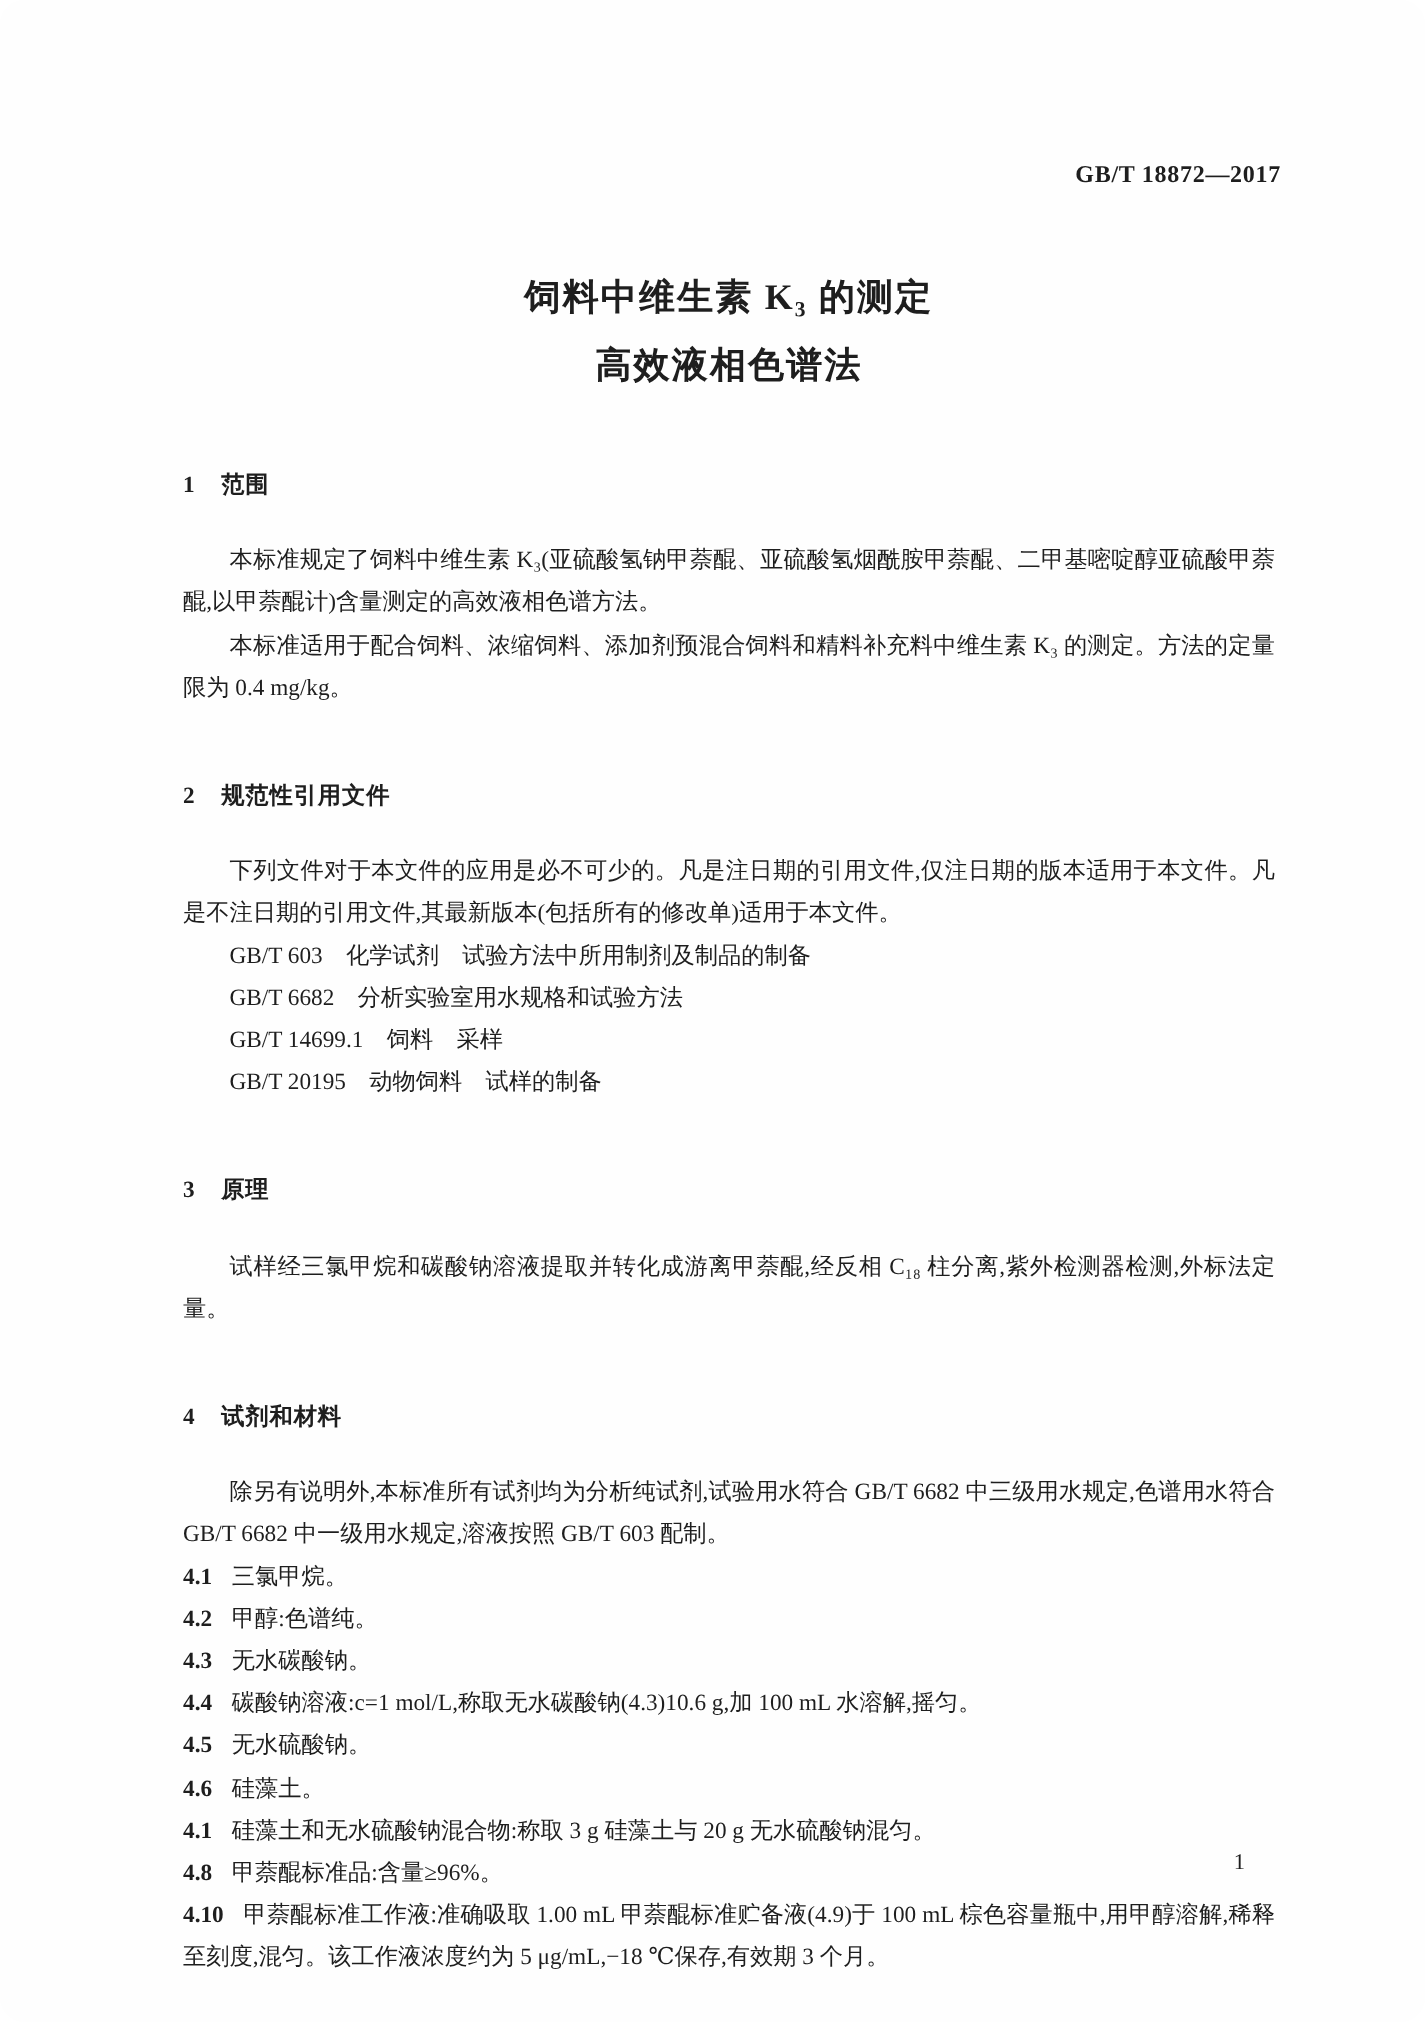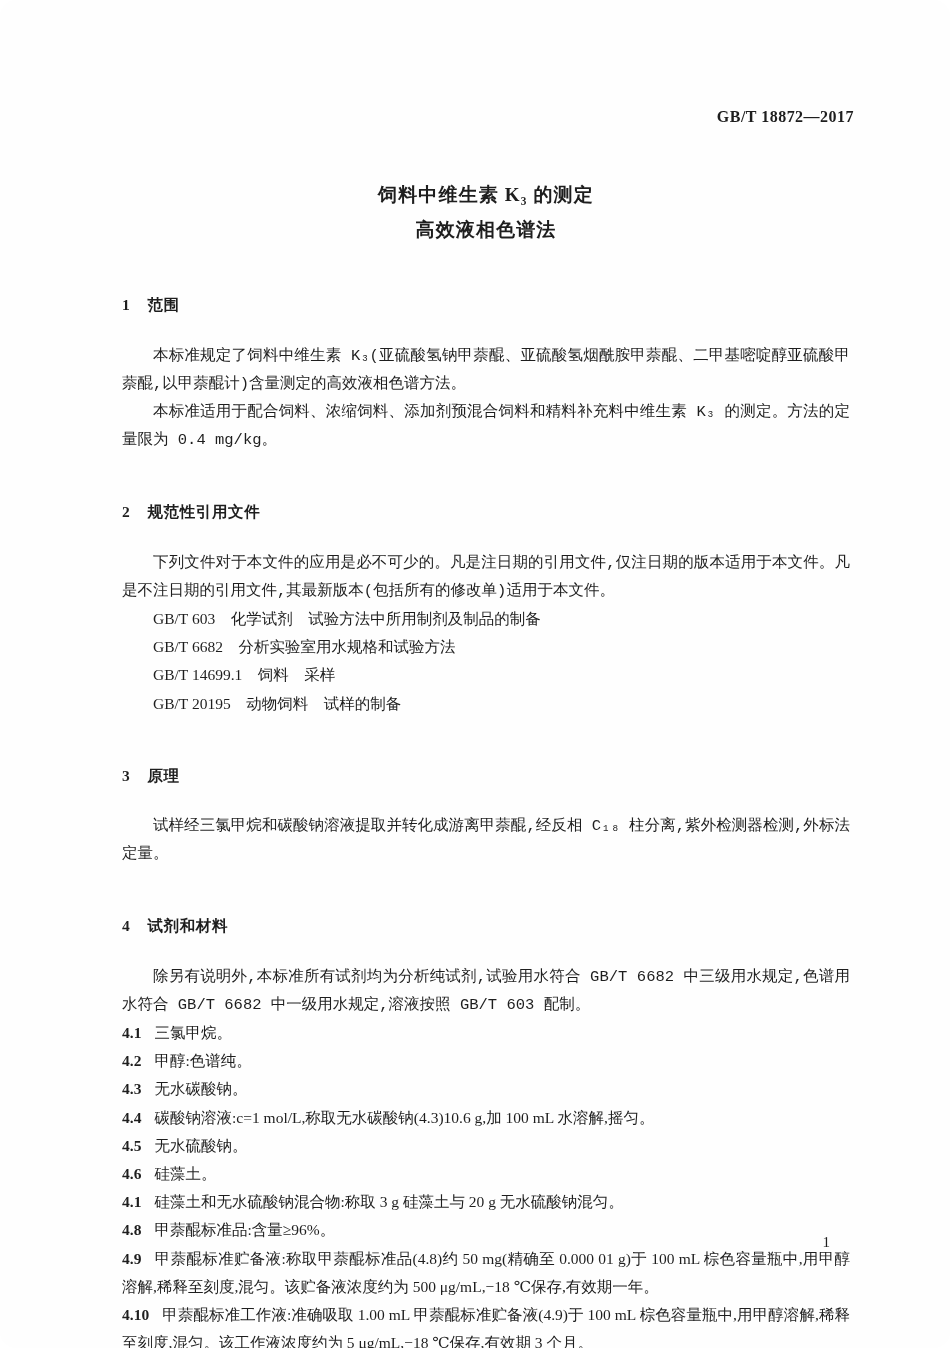--- a/index.html
+++ b/index.html
@@ -20,39 +20,38 @@
   }
   .doc-number {
     text-align: right;
     font-weight: bold;
     font-size: 16px;
     letter-spacing: 0.03em;
   }
   .title {
     margin: 46px 0 0 0;
     text-align: center;
-    font-size: 19px;
+    font-size: 24px;
     font-weight: bold;
     line-height: 1.85;
     letter-spacing: 0.06em;
   }
   .title-line { display: block; }
   .section { margin: 4px; }
   .sec-heading {
     margin: 44px 0 22px 0;
     font-size: 15.5px;
     font-weight: bold;
     letter-spacing: 0.04em;
   }
   .sec-num { display: inline-block; margin-right: 1.1em; }
   .para {
     margin: 0;
     text-indent: 2em;
     text-align: justify;
-    font-family: Liberation Mono, monospace;
   }
   .refs { margin: 0; }
   .ref {
     margin: 0;
     padding-left: 2em;
   }
   .item { margin: 0; text-align: justify; }
   .item-num { font-weight: bold; margin-right: 0.85em; }
   .page-number {
     position: absolute;
@@ -108,19 +107,18 @@
     <p class="para">除另有说明外,本标准所有试剂均为分析纯试剂,试验用水符合 GB/T 6682 中三级用水规定,色谱用水符合 GB/T 6682 中一级用水规定,溶液按照 GB/T 603 配制。</p>
 
     <p class="item"><span class="item-num">4.1</span><span class="item-text">三氯甲烷。</span></p>
     <p class="item"><span class="item-num">4.2</span><span class="item-text">甲醇:色谱纯。</span></p>
     <p class="item"><span class="item-num">4.3</span><span class="item-text">无水碳酸钠。</span></p>
     <p class="item"><span class="item-num">4.4</span><span class="item-text">碳酸钠溶液:c=1 mol/L,称取无水碳酸钠(4.3)10.6 g,加 100 mL 水溶解,摇匀。</span></p>
     <p class="item"><span class="item-num">4.5</span><span class="item-text">无水硫酸钠。</span></p>
     <p class="item"><span class="item-num">4.6</span><span class="item-text">硅藻土。</span></p>
     <p class="item"><span class="item-num">4.1</span><span class="item-text">硅藻土和无水硫酸钠混合物:称取 3 g 硅藻土与 20 g 无水硫酸钠混匀。</span></p>
     <p class="item"><span class="item-num">4.8</span><span class="item-text">甲萘醌标准品:含量≥96%。</span></p>
-    <p class="item"><span class="item-num">4.9</span><span class="item-text">甲萘醌标准贮备液:称取甲萘醌标准品(4.8)约 50 mg(精确至 0.000 01 g)于 100 mL 棕色容量瓶中,用甲醇溶解,稀释至刻度,混匀。该贮备液浓度约为 500 μg/mL,−18 ℃保存,有效期一年。</span></p>
     <p class="item"><span class="item-num">4.10</span><span class="item-text">甲萘醌标准工作液:准确吸取 1.00 mL 甲萘醌标准贮备液(4.9)于 100 mL 棕色容量瓶中,用甲醇溶解,稀释至刻度,混匀。该工作液浓度约为 5 μg/mL,−18 ℃保存,有效期 3 个月。</span></p>
   </div>
 
   <div class="page-number">1</div>
 
 </div>
 
 </body></html>

